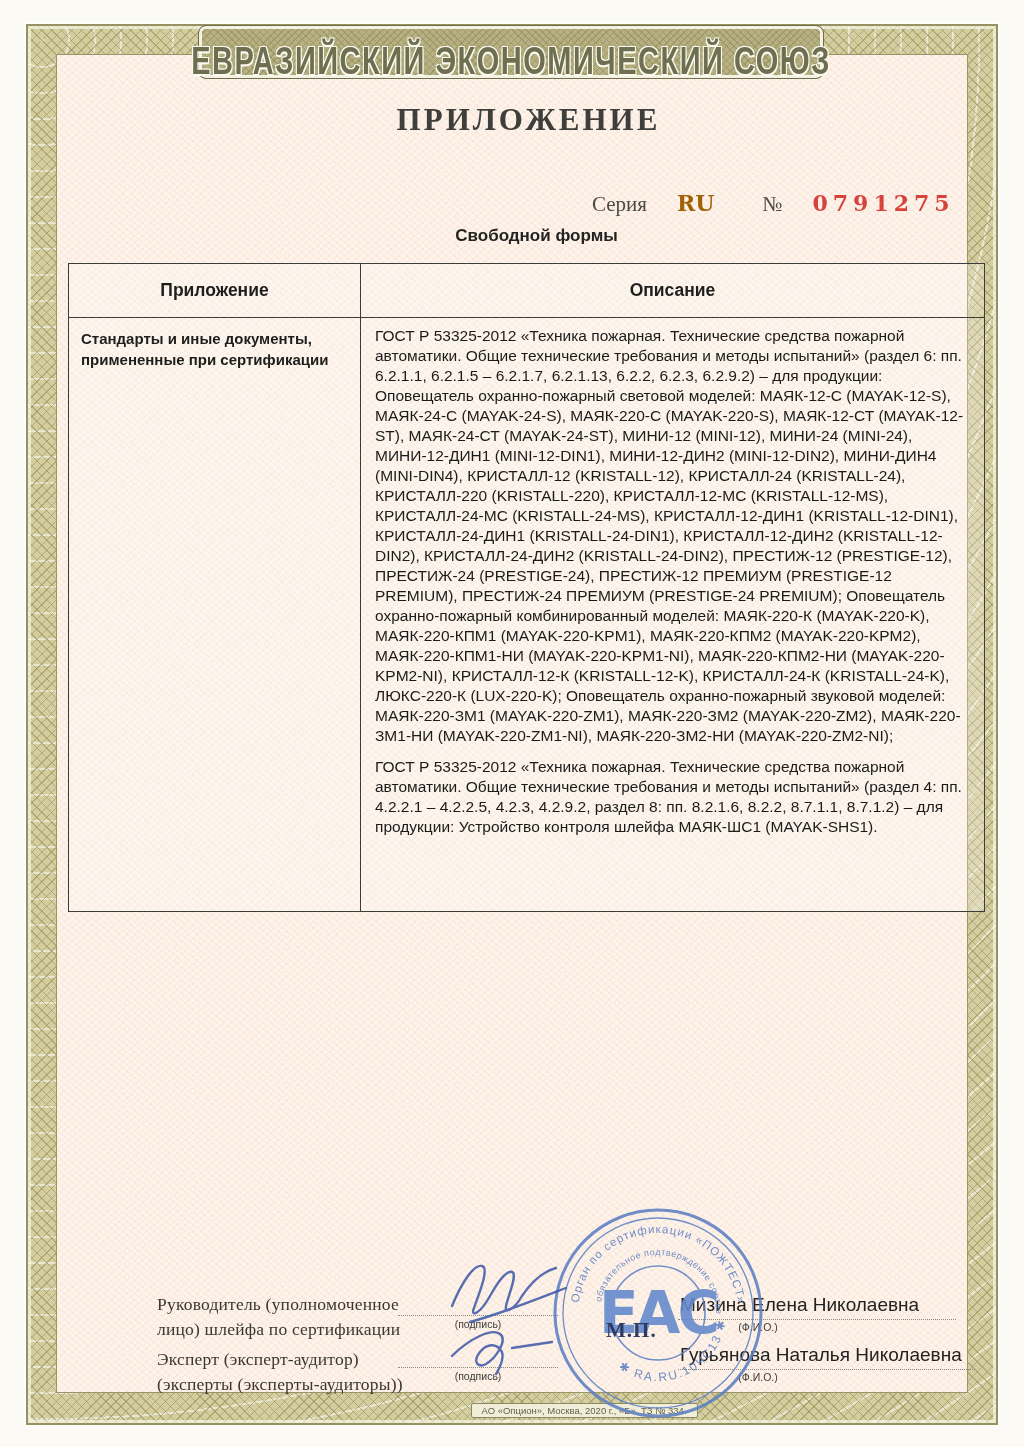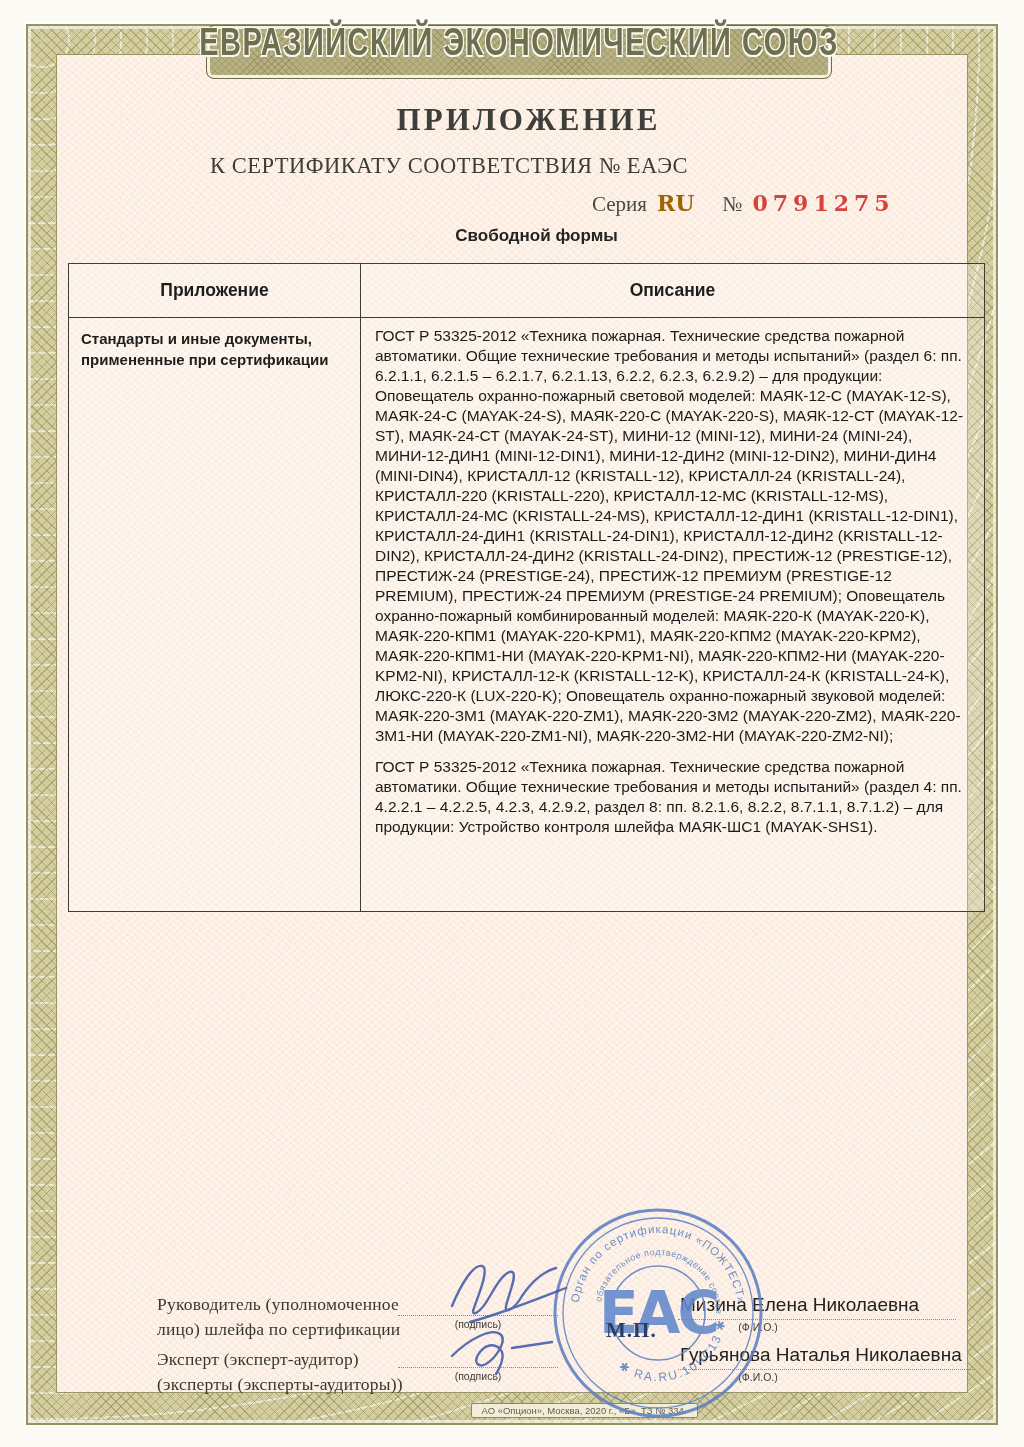--- a/index.html
+++ b/index.html
@@ -22,28 +22,28 @@
   .inner{
     position:absolute;left:56px;top:54px;right:56px;bottom:54px;
     background-color:#fdf3ec;
     background-image:
       repeating-linear-gradient(40deg, rgba(243,206,196,.30) 0 1px, transparent 1px 5px),
       repeating-linear-gradient(-40deg, rgba(240,224,166,.35) 0 1px, transparent 1px 5px);
     border:1.5px solid #9a9466;
   }
   
   .banner{
-    position:absolute;left:206px;top:25px;width:624px;height:52px;
+    position:absolute;left:198px;top:25px;width:624px;height:52px;
     background-color:#b6b083;
     background-image:
       repeating-linear-gradient(45deg, rgba(130,126,74,.4) 0 1px, transparent 1px 5px),
       repeating-linear-gradient(-45deg, rgba(130,126,74,.4) 0 1px, transparent 1px 5px);
     border:1.5px solid #6f6d48;border-radius:8px;
     box-shadow:inset 0 0 0 3px rgba(252,251,240,.9);
-    display:flex;align-items:flex-start;justify-content:center;
+    display:flex;align-items:flex-end;justify-content:center;
     z-index:5;
   }
   .banner-text{
     font-weight:bold;font-size:29px;letter-spacing:1.5px;white-space:nowrap;
     color:#6d6f50;transform:scaleY(1.35);
     text-shadow:-1px -1px 0 #fbfaf0, 1px -1px 0 #fbfaf0, -1px 1px 0 #fbfaf0, 1px 1px 0 #fbfaf0;
     font-family:"Liberation Sans",sans-serif;
   }
   
   .title-main{
@@ -56,21 +56,21 @@
   }
   .subtitle-label{
     font-family:"Liberation Serif",serif;font-size:22.5px;color:#3c3c38;
     white-space:nowrap;letter-spacing:.5px;
   }
   .cert-num{
     flex:1;text-align:center;font-size:19px;color:#2e2e2c;
     border-bottom:1.5px solid #6a6a64;padding-bottom:2px;margin-left:8px;white-space:nowrap;
   }
   .series-row{
-    position:absolute;left:592px;top:190px;display:flex;align-items:baseline;gap:10px;
+    position:absolute;left:592px;top:190px;display:flex;align-items:baseline;gap:30px;
   }
   .series-label{font-family:"Liberation Serif",serif;font-size:21px;color:#4a4a44;}
   .series-value{font-family:"DejaVu Serif",serif;font-weight:bold;font-size:22px;color:#a16207;}
   .number-sign{font-family:"Liberation Serif",serif;font-size:21px;color:#4a4a44;margin-left:18px;}
   .number-value{font-family:"DejaVu Serif",serif;font-weight:bold;font-size:22px;letter-spacing:5px;color:#d7433c;text-align:center;}
   .form-note{
     position:absolute;left:64px;top:226px;width:945px;text-align:center;
     font-weight:bold;font-size:17px;color:#232321;
   }
   
@@ -129,21 +129,20 @@
 <div class="band"></div>
 <div class="inner"></div>
 
 <div class="banner">
   <div class="banner-text">ЕВРАЗИЙСКИЙ ЭКОНОМИЧЕСКИЙ СОЮЗ</div>
 </div>
 
 <div class="title-main">ПРИЛОЖЕНИЕ</div>
 
 <div class="subtitle-row">
-  <span class="subtitle-label">К СЕРТИФИКАТУ СООТВЕТСТВИЯ № ЕАЭС</span>
 </div>
 
 <div class="series-row">
   <span class="series-label">Серия</span>
   <span class="series-value">RU</span>
   <span class="number-sign">№</span>
   <span class="number-value">0791275</span>
 </div>
 
 <div class="form-note">Свободной формы</div>

